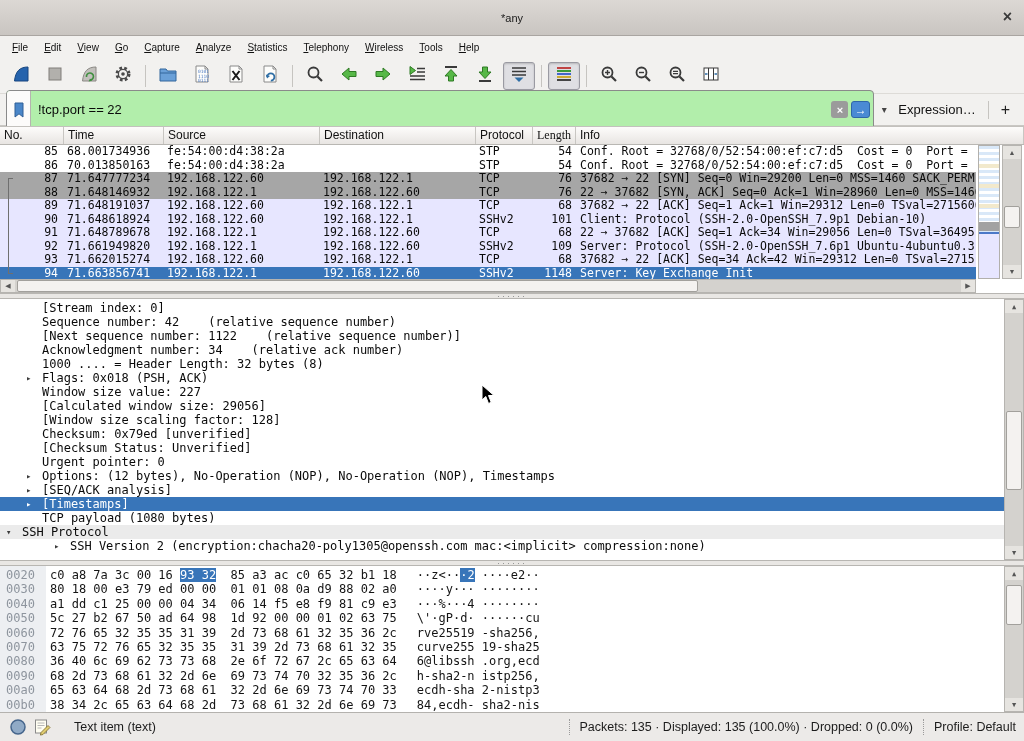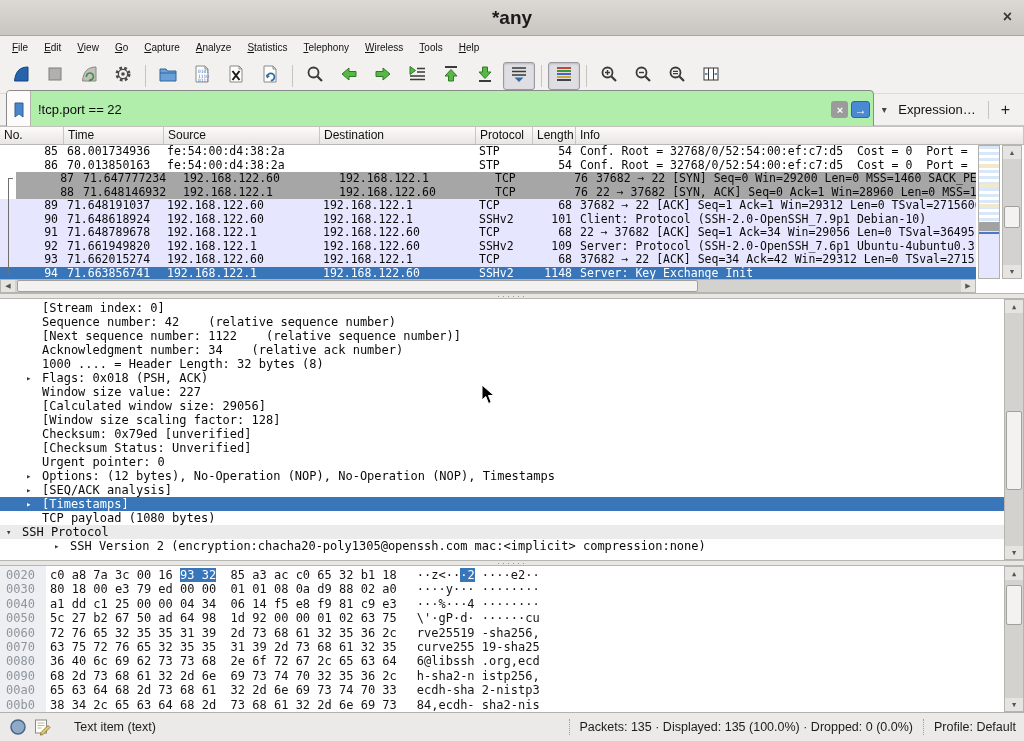--- a/index.html
+++ b/index.html
@@ -3,21 +3,21 @@
 <meta charset="utf-8">
 <style>
   html,body{margin:0;padding:0;width:1024px;height:741px;overflow:hidden;
     font-family:"Liberation Sans",sans-serif;background:#f2f1ef;}
   *{box-sizing:border-box;}
   .window{position:relative;width:1024px;height:741px;display:flex;flex-direction:column;background:#f2f1ef;}
 
   
   .titlebar{height:36px;flex:0 0 36px;background:linear-gradient(#dcd8d4,#c9c5c1);
     border-bottom:1px solid #a9a5a1;display:flex;align-items:center;justify-content:center;position:relative;}
-  .title-text{font-size:19px;font-weight:bold;color:#1a1a1a;}
+  .title-text{font-size:11px;font-weight:normal;color:#1a1a1a;}
   .close-x{position:absolute;right:12px;top:8px;font-size:16px;font-weight:bold;color:#3a3a3a;line-height:18px;cursor:default;}
 
   
   .menubar{height:22px;flex:0 0 22px;display:flex;align-items:center;list-style:none;margin:0;padding:0 4px;
     background:#f2f1ef;font-size:10px;color:#111;}
   .menu-item{padding:2px 8px;display:inline-block;}
   .menu-item::first-letter{text-decoration:underline;}
 
   
   .toolbar{height:36px;flex:0 0 36px;display:flex;align-items:center;padding:0 4px;background:#f2f1ef;
@@ -54,21 +54,21 @@
   .prow{height:13.5px;line-height:13.5px;display:flex;white-space:pre;color:#0a0a0a;}
   .pc{overflow:hidden;flex:0 0 auto;}
   .pc-no{width:64px;text-align:right;padding-right:6px;}
   .pc-time{width:100px;padding-left:3px;}
   .pc-src{width:156px;padding-left:3px;}
   .pc-dst{width:156px;padding-left:3px;}
   .pc-proto{width:57px;padding-left:3px;}
   .pc-len{width:43px;text-align:right;padding-right:4px;}
   .pc-info{flex:1 1 auto;padding-left:4px;}
   .c-stp{background:#ffffff;}
-  .c-syn{background:var(--syn-row,#a6a6a6);margin-left:16px;}
+  .c-syn{background:var(--syn-row,#a6a6a6);}
   .c-tcp{background:var(--tcp-row,#e7e6ff);}
   .c-selected{background:var(--selection,#3875b9);color:#fff;}
   .conv-bracket{position:absolute;width:5px;border-left:1px solid #6f6f6f;border-top:1px solid #6f6f6f;
     border-bottom:1px solid #6f6f6f;left:8px;pointer-events:none;}
   .minimap{position:absolute;top:18px;right:24px;width:22px;bottom:14px;border:1px solid #b2b0ac;
     background-image:
       linear-gradient(#a2a2a2,#a2a2a2),
       linear-gradient(#4a78c8,#4a78c8),
       linear-gradient(#e7e6ff,#e7e6ff),
       linear-gradient(#f2e9cc,#f2e9cc),
@@ -309,21 +309,21 @@
     <span class="add-btn">+</span>
   </div>
 
   <div class="plist">
     <div class="phead" id="phead">
         <span class="ph-cell" style="flex: 0 0 64px;">No.</span>
         <span class="ph-cell" style="flex: 0 0 100px;">Time</span>
         <span class="ph-cell" style="flex: 0 0 156px;">Source</span>
         <span class="ph-cell" style="flex: 0 0 156px;">Destination</span>
         <span class="ph-cell" style="flex: 0 0 57px;">Protocol</span>
-        <span class="ph-cell" style="flex: 0 0 43px;">Length</span>
+        <span class="ph-cell" style="flex: 0 0 43px; font-family: Liberation Serif, serif;">Length</span>
         <span class="ph-cell" style="flex: 1 1 auto;">Info</span>
       </div>
     <div class="prows" id="prows">
         <div class="prow c-stp"><span class="pc pc-no">85</span><span class="pc pc-time">68.001734936</span><span class="pc pc-src">fe:54:00:d4:38:2a</span><span class="pc pc-dst"></span><span class="pc pc-proto">STP</span><span class="pc pc-len">54</span><span class="pc pc-info">Conf. Root = 32768/0/52:54:00:ef:c7:d5  Cost = 0  Port =</span></div>
         <div class="prow c-stp"><span class="pc pc-no">86</span><span class="pc pc-time">70.013850163</span><span class="pc pc-src">fe:54:00:d4:38:2a</span><span class="pc pc-dst"></span><span class="pc pc-proto">STP</span><span class="pc pc-len">54</span><span class="pc pc-info">Conf. Root = 32768/0/52:54:00:ef:c7:d5  Cost = 0  Port =</span></div>
         <div class="prow c-syn"><span class="pc pc-no">87</span><span class="pc pc-time">71.647777234</span><span class="pc pc-src">192.168.122.60</span><span class="pc pc-dst">192.168.122.1</span><span class="pc pc-proto">TCP</span><span class="pc pc-len">76</span><span class="pc pc-info">37682 → 22 [SYN] Seq=0 Win=29200 Len=0 MSS=1460 SACK_PERM</span></div>
         <div class="prow c-syn"><span class="pc pc-no">88</span><span class="pc pc-time">71.648146932</span><span class="pc pc-src">192.168.122.1</span><span class="pc pc-dst">192.168.122.60</span><span class="pc pc-proto">TCP</span><span class="pc pc-len">76</span><span class="pc pc-info">22 → 37682 [SYN, ACK] Seq=0 Ack=1 Win=28960 Len=0 MSS=1460</span></div>
         <div class="prow c-tcp"><span class="pc pc-no">89</span><span class="pc pc-time">71.648191037</span><span class="pc pc-src">192.168.122.60</span><span class="pc pc-dst">192.168.122.1</span><span class="pc pc-proto">TCP</span><span class="pc pc-len">68</span><span class="pc pc-info">37682 → 22 [ACK] Seq=1 Ack=1 Win=29312 Len=0 TSval=2715606</span></div>
         <div class="prow c-tcp"><span class="pc pc-no">90</span><span class="pc pc-time">71.648618924</span><span class="pc pc-src">192.168.122.60</span><span class="pc pc-dst">192.168.122.1</span><span class="pc pc-proto">SSHv2</span><span class="pc pc-len">101</span><span class="pc pc-info">Client: Protocol (SSH-2.0-OpenSSH_7.9p1 Debian-10)</span></div>
         <div class="prow c-tcp"><span class="pc pc-no">91</span><span class="pc pc-time">71.648789678</span><span class="pc pc-src">192.168.122.1</span><span class="pc pc-dst">192.168.122.60</span><span class="pc pc-proto">TCP</span><span class="pc pc-len">68</span><span class="pc pc-info">22 → 37682 [ACK] Seq=1 Ack=34 Win=29056 Len=0 TSval=36495</span></div>

